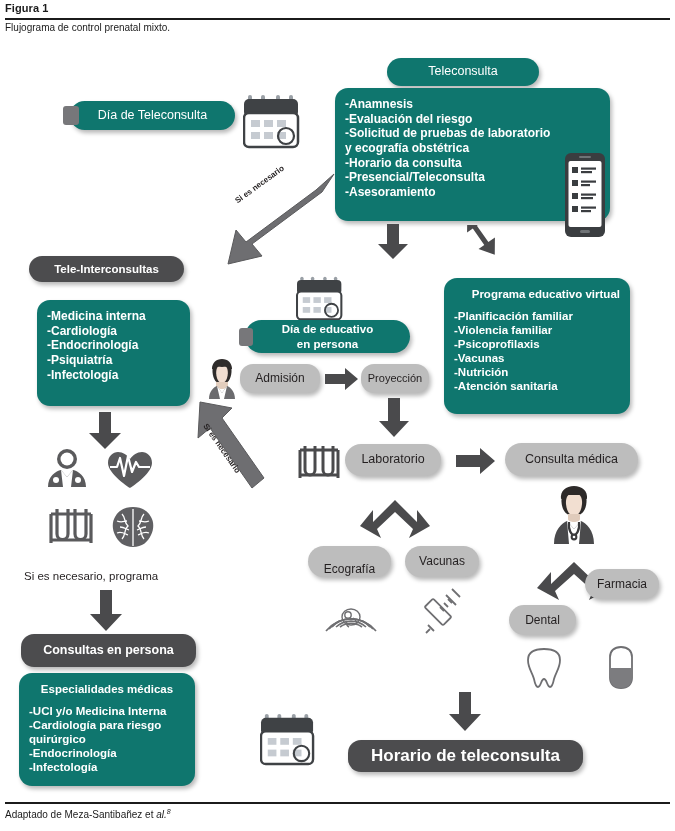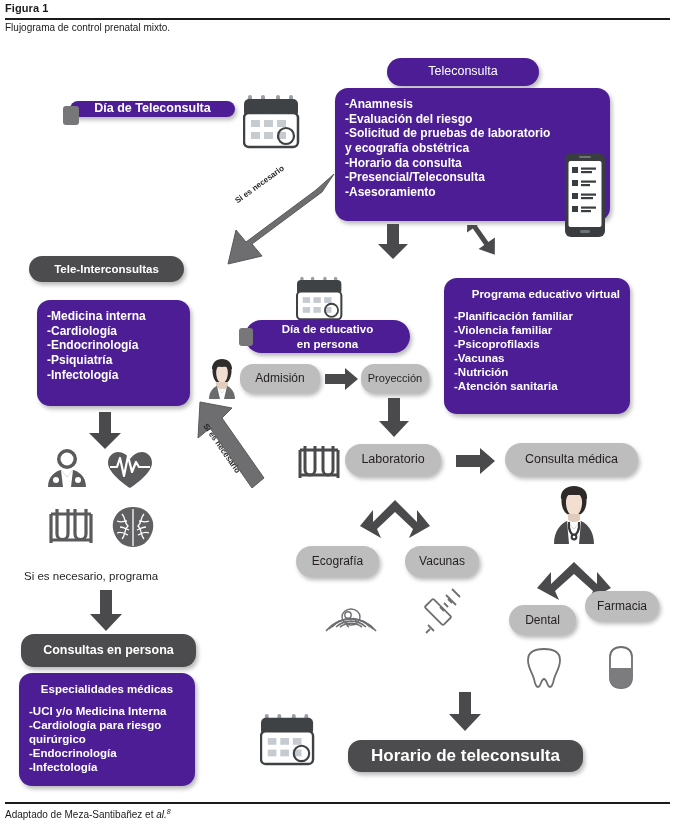--- a/index.html
+++ b/index.html
@@ -77,21 +77,21 @@
     border-radius: 999px;
   }
   .rrect {
     border-radius: 13px;
   }
   .dark {
     background: #4c4c4e;
     color: #ffffff;
   }
   .mid {
-    background: #4c1d95;
+    background: #0f766e;
     color: #ffffff;
   }
   .light {
     background: #bdbdbd;
     color: #231f20;
   }
   .node.list {
     display: block;
     text-align: left;
     padding: 9px 10px 8px 10px;
@@ -133,21 +133,21 @@
 </style>
 </head>
 <body>
 
 <div id="page">
 
   <div class="fig-label">Figura 1</div>
   <div class="rule-top"></div>
   <div class="fig-caption">Flujograma de control prenatal mixto.</div>
 
-  <div class="node pill mid shadow" style="left:70px; top:101px; width:165px; height:16px; font-size:12.5px; font-weight:bold;">
+  <div class="node pill mid shadow" style="left:70px; top:101px; width:165px; height:29px; font-size:12.5px; font-weight:normal;">
     <span>Día de Teleconsulta</span>
   </div>
 
   <div style="position:absolute;left:63px;top:106px;width:16px;height:19px;background:#77777a;border-radius:3px;"></div>
 
   <div class="icon" style="left:243px; top:93px;">
     <svg width="58" height="56" viewBox="0 0 58 56">
       <rect x="5" y="2" width="4" height="9" rx="2" fill="#9aa0a6"></rect>
       <rect x="18" y="2" width="4" height="9" rx="2" fill="#9aa0a6"></rect>
       <rect x="33" y="2" width="4" height="9" rx="2" fill="#9aa0a6"></rect>
@@ -435,21 +435,21 @@
 
   <div class="node rrect mid list shadow" style="left:19px; top:673px; width:176px; height:113px; font-size:11.5px; font-weight:bold;">
     <span class="title ctr">Especialidades médicas</span>
     <span class="li">-UCI y/o Medicina Interna</span>
     <span class="li">-Cardiología para riesgo</span>
     <span class="li">quirúrgico</span>
     <span class="li">-Endocrinología</span>
     <span class="li">-Infectología</span>
   </div>
 
-  <div class="node pill light shadow" style="left:296px; top:546px; width:83px; height:31px; font-size:12px;">
+  <div class="node pill light shadow" style="left:308px; top:546px; width:83px; height:31px; font-size:12px;align-items:flex-end;">
     <span>Ecografía</span>
   </div>
 
   <div class="node pill light shadow" style="left:405px; top:546px; width:74px; height:31px; font-size:12px;">
     <span>Vacunas</span>
   </div>
 
   <div class="icon" style="left:322px; top:585px;">
     <svg width="58" height="48" viewBox="0 0 58 48">
       <g fill="none" stroke="#6f6f72" stroke-width="1.6">
@@ -480,21 +480,21 @@
         <path d="M20 18 L24 22"></path>
         <path d="M16 22 L20 26"></path>
       </g>
     </svg>
   </div>
 
   <div class="node pill light shadow" style="left:509px; top:605px; width:67px; height:30px; font-size:12px;">
     <span>Dental</span>
   </div>
 
-  <div class="node pill light shadow" style="left:585px; top:591px; width:74px; height:30px; font-size:12px;">
+  <div class="node pill light shadow" style="left:585px; top:569px; width:74px; height:30px; font-size:12px;">
     <span>Farmacia</span>
   </div>
 
   <div class="icon" style="left:524px; top:645px;">
     <svg width="40" height="44" viewBox="0 0 40 44">
       <path d="M20 4 C12 4 4 6 4 15 C4 23 8 27 10 34 C11 39 12 42 14 42 C17 42 17 34 20 34 C23 34 23 42 26 42 C28 42 29 39 30 34 C32 27 36 23 36 15 C36 6 28 4 20 4 Z" fill="none" stroke="#6f6f72" stroke-width="1.8"></path>
     </svg>
   </div>
 
   <div class="icon" style="left:605px; top:645px;">

